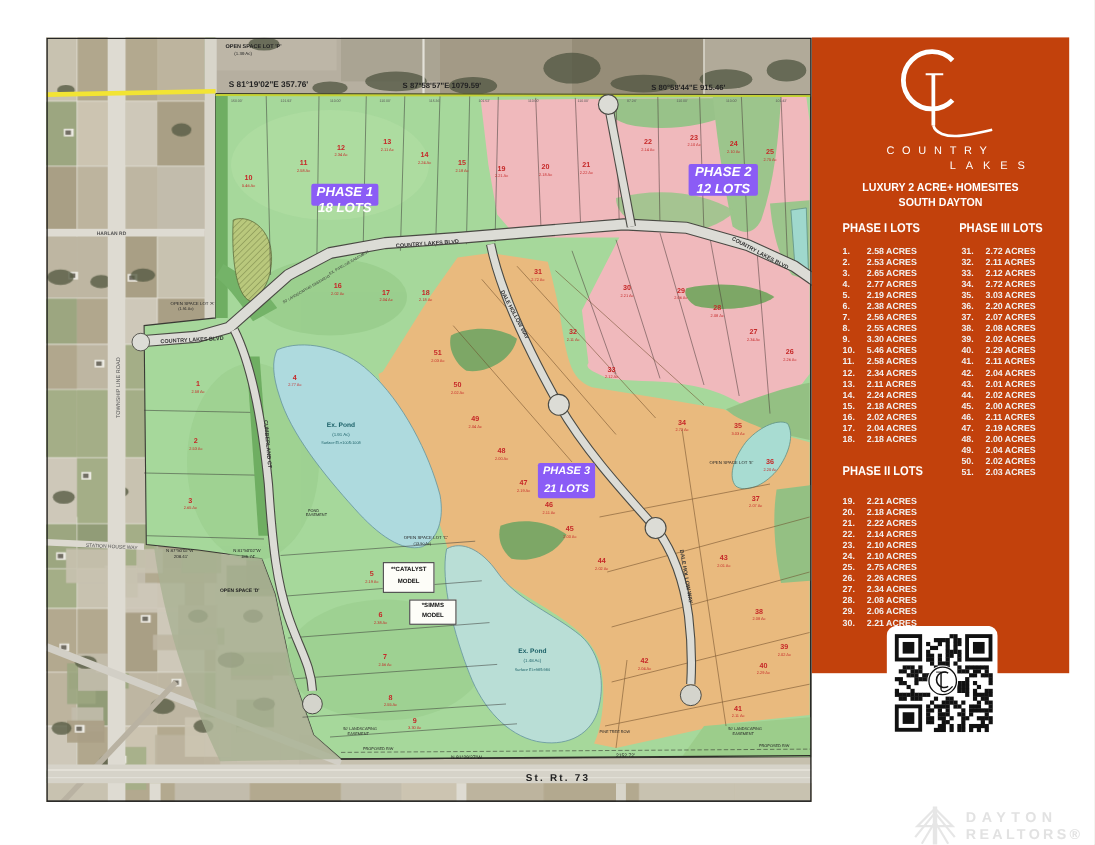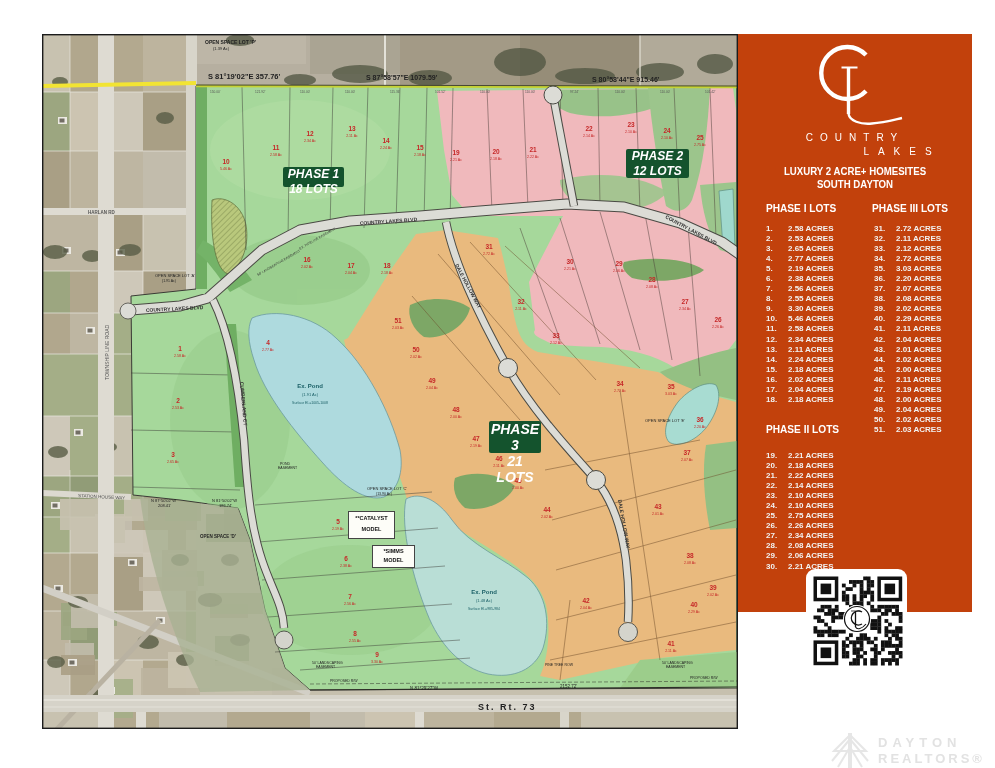--- a/index.html
+++ b/index.html
@@ -2,21 +2,21 @@
 <html><head><meta charset="utf-8">
 <style>
 html,body{margin:0;padding:0;background:#fff;}
 body{width:995px;height:768px;overflow:hidden;font-family:"Liberation Sans",sans-serif;}
 .page{position:relative;width:995px;height:768px;background:#fff;}
 .sidebar{position:absolute;left:738px;top:34px;width:234px;height:578px;background:#c2410c;color:#fff;}
 .lr{display:flex;font-size:8px;font-weight:bold;line-height:10.05px;color:#f2f2f2;}
 .ln{width:22px;}
 .col{position:absolute;top:222px;}
 .hd{font-size:11.5px;font-weight:bold;letter-spacing:0;transform:scaleX(.88);transform-origin:0 0;white-space:nowrap;}
-.pb{position:absolute;background:#14532d;color:#fff;text-align:center;font-weight:bold;font-style:italic;border-radius:2px;}
+.pb{position:absolute;background:#8b5cf6;color:#fff;text-align:center;font-weight:bold;font-style:italic;border-radius:2px;}
 .wb{position:absolute;background:#fdfdf8;border:0.8px solid #444;color:#111;text-align:center;font-weight:bold;}
 </style></head>
 <body>
 <div class="page">
 
 <svg style="position:absolute;left:42px;top:34px" width="696" height="695" viewBox="42 34 696 695">
   <defs>
     <clipPath id="mapclip">
           <rect x="42" y="34" width="696" height="695"></rect>
         </clipPath>
@@ -561,21 +561,21 @@
   <text x="545" y="666" font-size="3.5" fill="#222">PINE TREE ROW</text>
 
   <rect x="42.7" y="34.7" width="694.6" height="693.6" fill="none" stroke="#1c1c1c" stroke-width="1.4"></rect>
   </g>
 </svg>
 
 <div class="pb" style="left:283px;top:167px;width:61px;height:20px;font-size:12px;line-height:15px;">PHASE 1<br>18 LOTS</div>
 
 <div class="pb" style="left:626px;top:149px;width:63px;height:29px;font-size:12px;line-height:14.5px;">PHASE 2<br>12 LOTS</div>
 
-<div class="pb" style="left:489px;top:421px;width:52px;height:32px;font-size:14px;line-height:16px;">PHASE 3<br>21 LOTS</div>
+<div class="pb" style="left:489px;top:421px;width:52px;height:32px;font-size:10px;line-height:16px;">PHASE 3<br>21 LOTS</div>
 
 <div class="wb" style="left:348px;top:511px;width:45px;height:25px;font-size:5.5px;line-height:11px;padding-top:1px;">**CATALYST<br>MODEL</div>
 
 <div class="wb" style="left:372px;top:545px;width:41px;height:20px;font-size:5.5px;line-height:9px;padding-top:1px;">*SIMMS<br>MODEL</div>
 
 <div class="sidebar">
 
   <svg style="position:absolute;left:0;top:0" width="234" height="130" viewBox="0 0 234 130">
     <g stroke="#fff" fill="none">
       <path d="M 128,21 A 26,26 0 1 0 128,57" stroke-width="4.4"></path>

